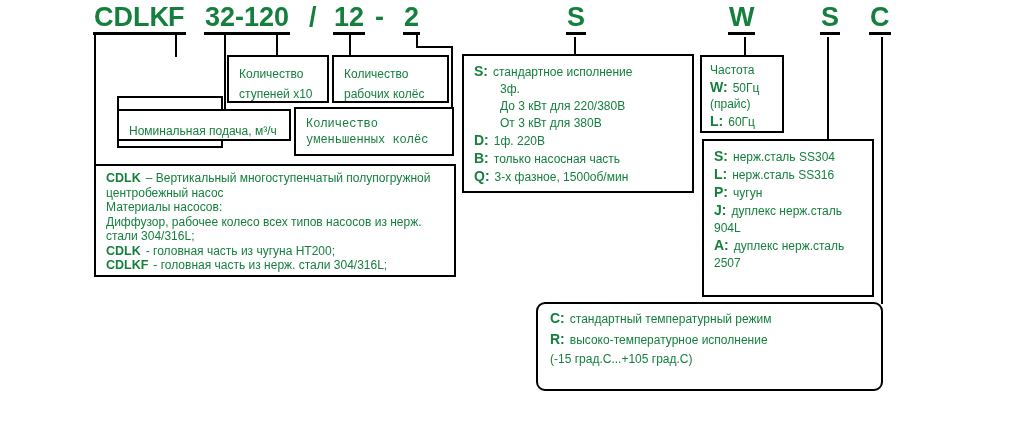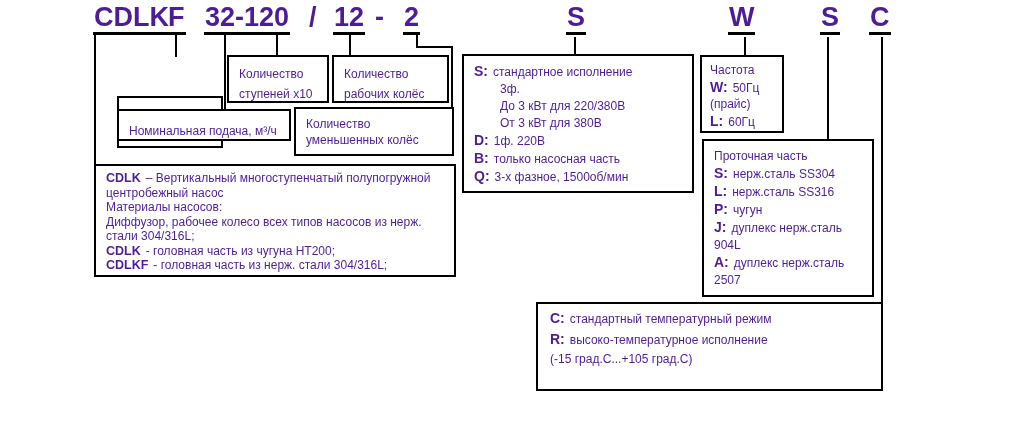--- a/index.html
+++ b/index.html
@@ -1,18 +1,18 @@
 <!DOCTYPE html>
 <html><head>
 <meta charset="utf-8">
 <style>
   html,body{margin:0;padding:0;background:#ffffff;}
   .stage{
     position:relative;width:1024px;height:432px;background:#ffffff;overflow:hidden;
-    font-family:"Liberation Sans","DejaVu Sans",sans-serif;color:#4c1d95;
+    font-family:"Liberation Sans","DejaVu Sans",sans-serif;color:#15803d;
   }
   
   .code{
     position:absolute;top:3px;font-size:27px;font-weight:bold;line-height:29px;
     letter-spacing:0px;border-bottom:3px solid #000;padding:0 1px;white-space:nowrap;
   }
   .code.noline{border-bottom:none;}
   
   .vline,.hline{position:absolute;background:#000;}
   .vline{width:2px;}
@@ -24,26 +24,26 @@
   }
   .box .ln{white-space:normal;}
   .pfx{font-weight:bold;font-size:14px;margin-right:5px;}
   .pfx:empty{display:none;margin:0;}
   .pfx.same{font-size:12.5px;}
   .indent{margin-left:26px;}
   
   .b-f{padding:8px 10px;line-height:17px;margin-top:40px;}
   .b-stages,.b-imp{padding:7px 10px;line-height:20px;}
   .b-flow{padding:0 10px;display:flex;align-items:flex-end;}
-  .b-reduced{padding:7px 10px;line-height:16px;}
+  .b-reduced{padding:7px 10px;line-height:16px;font-family:Liberation Mono, monospace;}
   .b-desc{padding:5px 10px;line-height:14.5px;}
   .b-phase{padding:7px 10px;line-height:17px;}
   .b-freq{padding:5px 8px;line-height:16.5px;}
   .b-mat{padding:7px 10px;line-height:17px;}
-  .b-temp{padding:5px 12px;line-height:19.5px;}
+  .b-temp{padding:5px 12px;line-height:19.5px;border-radius:9px;}
 </style>
 </head>
 <body>
 
 <div class="stage">
 
   <div class="code" style="left:93px">CDLK</div>
   <div class="code" style="left:167px">F</div>
   <div class="code" style="left:204px">32-120</div>
   <div class="code noline" style="left:308px">/</div>
@@ -107,21 +107,20 @@
   </div>
 
   <div class="box b-freq" style="left:700px;top:55px;width:84px;height:78px">
     <div class="ln">Частота</div>
     <div class="ln"><b class="pfx">W:</b><span>50Гц</span></div>
     <div class="ln"><span>(прайс)</span></div>
     <div class="ln"><b class="pfx">L:</b><span>60Гц</span></div>
   </div>
 
   <div class="box b-mat" style="left:702px;top:139px;width:172px;height:158px">
-    <div class="ln">Проточная часть</div>
     <div class="ln"><b class="pfx">S:</b><span>нерж.сталь SS304</span></div>
     <div class="ln"><b class="pfx">L:</b><span>нерж.сталь SS316</span></div>
     <div class="ln"><b class="pfx">P:</b><span>чугун</span></div>
     <div class="ln"><b class="pfx">J:</b><span>дуплекс нерж.сталь 904L</span></div>
     <div class="ln"><b class="pfx">A:</b><span>дуплекс нерж.сталь 2507</span></div>
   </div>
 
   <div class="box b-temp" style="left:536px;top:302px;width:347px;height:89px">
     <div class="ln"><b class="pfx">C:</b><span>стандартный температурный режим</span></div>
     <div class="ln"><b class="pfx">R:</b><span>высоко-температурное исполнение</span></div>

